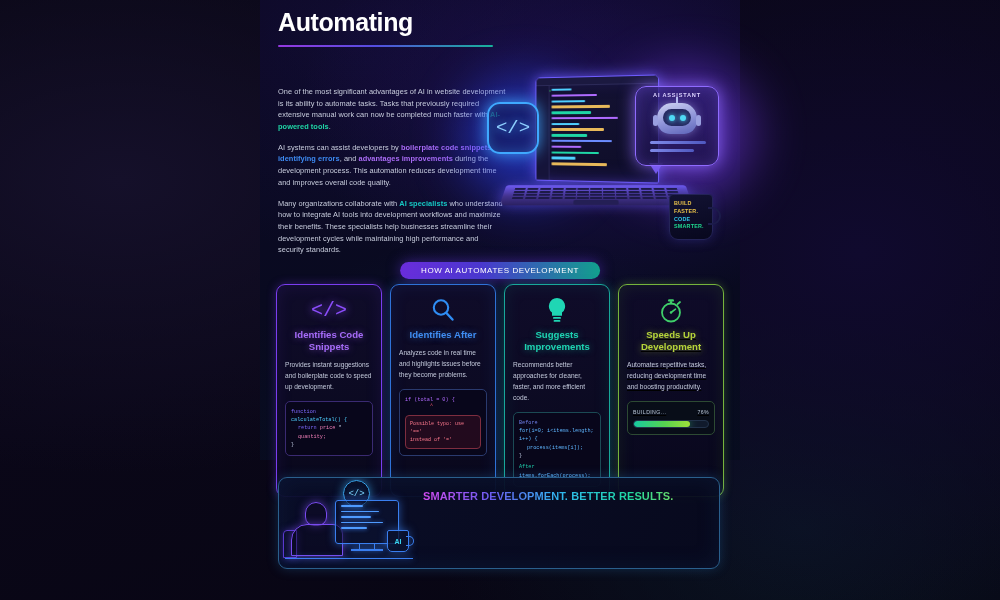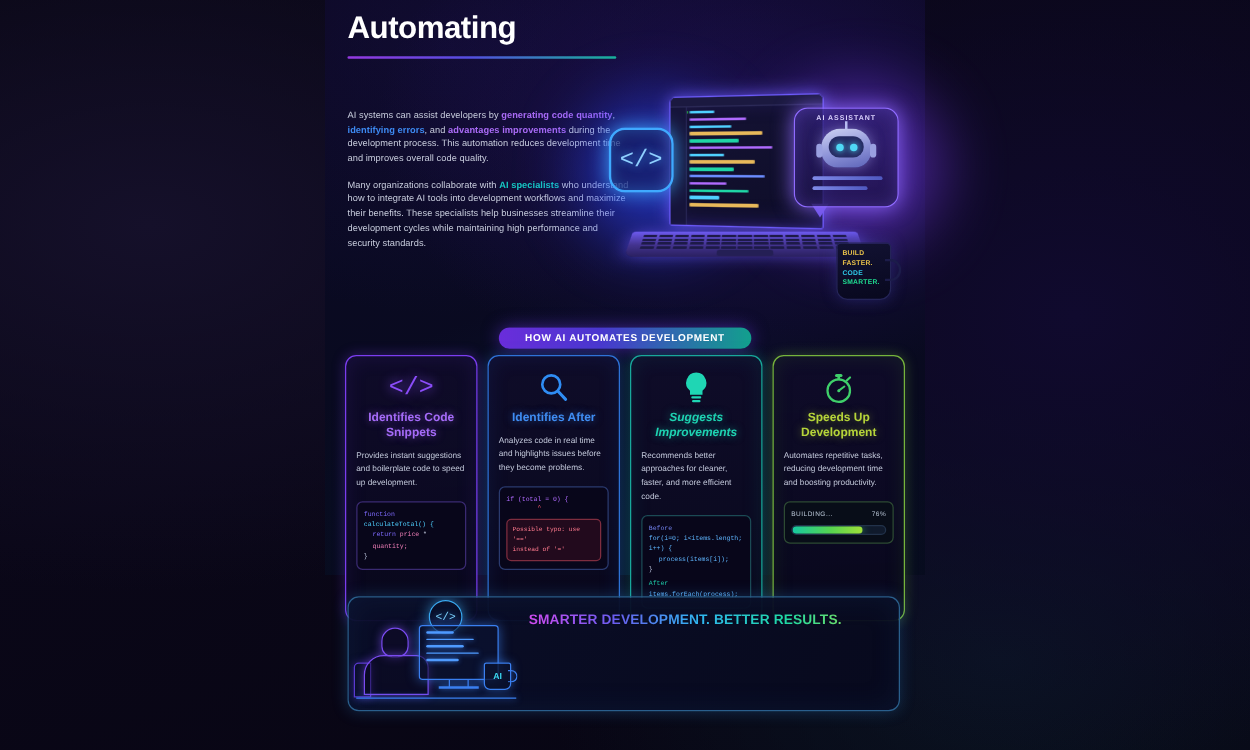--- a/index.html
+++ b/index.html
@@ -142,44 +142,44 @@
     border:2.2px solid #1c1c4a; border-left:none; border-radius:0 9px 9px 0;
   }
   .mug-txt { padding: 5px 0 0 4px; font-size:5.4px; font-weight:bold; line-height:1.45;
              font-family:"Liberation Sans", sans-serif; letter-spacing:.2px;}
 
   
   .pill {
     position:absolute; left:50%; top:262px; transform:translateX(-50%);
     padding: 4px 21px; border-radius: 11px;
     background: linear-gradient(90deg, #6a2ddb 0%, #4a37cf 40%, #12a08d 100%);
-    color:#fff; font-size:8px; font-weight:bold; letter-spacing:.55px;
+    color:#fff; font-size:8px; font-weight:normal; letter-spacing:.55px;
     box-shadow: 0 0 14px rgba(95,50,210,.6);
     white-space:nowrap;
   }
 
   
   #cards {
     position:absolute; left:16px; top:284px; width:448px;
     display:flex; gap:8px;
   }
   .card {
     width:107px; min-height:178px; border-radius:9px;
     background: linear-gradient(178deg, rgba(16,12,42,.92) 0%, rgba(9,8,28,.95) 100%);
     padding: 10px 8px 9px 8px; position:relative;
   }
   .card.c1 { border:1px solid #7b3df0; box-shadow: 0 0 10px rgba(123,61,240,.35), inset 0 0 16px rgba(80,40,170,.18); }
   .card.c2 { border:1px solid #2f72d8; box-shadow: 0 0 10px rgba(47,114,216,.35), inset 0 0 16px rgba(30,70,160,.18); }
   .card.c3 { border:1px solid #18a89b; box-shadow: 0 0 10px rgba(24,168,155,.35), inset 0 0 16px rgba(15,110,110,.18); }
-  .card.c4 { border:1px solid #76b43c; box-shadow: 0 0 10px rgba(118,180,60,.33), inset 0 0 16px rgba(70,130,40,.16); }
+  .card.c4 { border:1px solid #76b43c; box-shadow: 0 0 10px rgba(118,180,60,.33), inset 0 0 16px rgba(70,130,40,.16); text-decoration: underline; }
   .card-icon { height:30px; display:flex; align-items:center; justify-content:center; margin-bottom:4px; }
   .card-title { text-align:center; font-size:9.6px; font-weight:bold; line-height:1.25; margin-bottom:7px; }
   .c1 .card-title { color:#a56bf8; text-shadow:0 0 7px rgba(165,107,248,.55); }
   .c2 .card-title { color:#3f8df2; text-shadow:0 0 7px rgba(63,141,242,.5); }
-  .c3 .card-title { color:#1ed3b2; text-shadow:0 0 7px rgba(30,211,178,.5);font-style:italic; }
+  .c3 .card-title { color:#1ed3b2; text-shadow:0 0 7px rgba(30,211,178,.5); }
   .c4 .card-title { color:#b6d43a; text-shadow:0 0 7px rgba(182,212,58,.5); }
   .card-body { font-size:6.6px; line-height:1.66; color:#c2c8da; margin-bottom:8px; }
   .snippet {
     border-radius:5px; padding:6px 5px;
     font-family:"Liberation Mono", monospace; font-size:5.2px; line-height:1.6;
     background: rgba(8,6,26,.85);
   }
   .c1 .snippet { border:1px solid #3a2a72; }
   .c2 .snippet { border:1px solid #2a3a6e; }
   .c3 .snippet { border:1px solid #1b4a54; }
@@ -254,21 +254,22 @@
 
 <div id="stage">
   <div id="panel">
 
     <div class="hero">
       <div class="h1">Automating</div>
       <div class="rule"></div>
     </div>
 
     <div class="copy">
-      <p><span>AI systems can assist developers by </span><span class="v">generating code quantity</span><span>, </span><span class="b">identifying errors</span><span>, and </span><span class="v">advantages improvements</span><span> during the development process. This automation reduces development time and improves overall code quality.</span></p>
+      <p><span>One of the most significant advantages of AI in website development is its ability to automate tasks. Tasks that previously required extensive manual work can now be completed much faster with </span><span class="g">AI-powered tools</span><span>.</span></p>
+      <p><span>AI systems can assist developers by </span><span class="v">boilerplate code snippets</span><span>, </span><span class="b">identifying errors</span><span>, and </span><span class="v">advantages improvements</span><span> during the development process. This automation reduces development time and improves overall code quality.</span></p>
       <p><span>Many organizations collaborate with </span><span class="t">AI specialists</span><span> who understand how to integrate AI tools into development workflows and maximize their benefits. These specialists help businesses streamline their development cycles while maintaining high performance and security standards.</span></p>
     </div>
 
     <div id="illus">
       <div class="glow-blob" style="left:-10px;top:10px;width:120px;height:120px;background:#2a46ff;"></div>
       <div class="glow-blob" style="left:150px;top:0px;width:130px;height:130px;background:#7a3cf0;"></div>
 
       <div class="lap-screen">
         <div class="lap-topbar">
           <span class="dot" style="background:#ff5f57"></span><span class="dot" style="background:#febc2e"></span><span class="dot" style="background:#28c840"></span>

